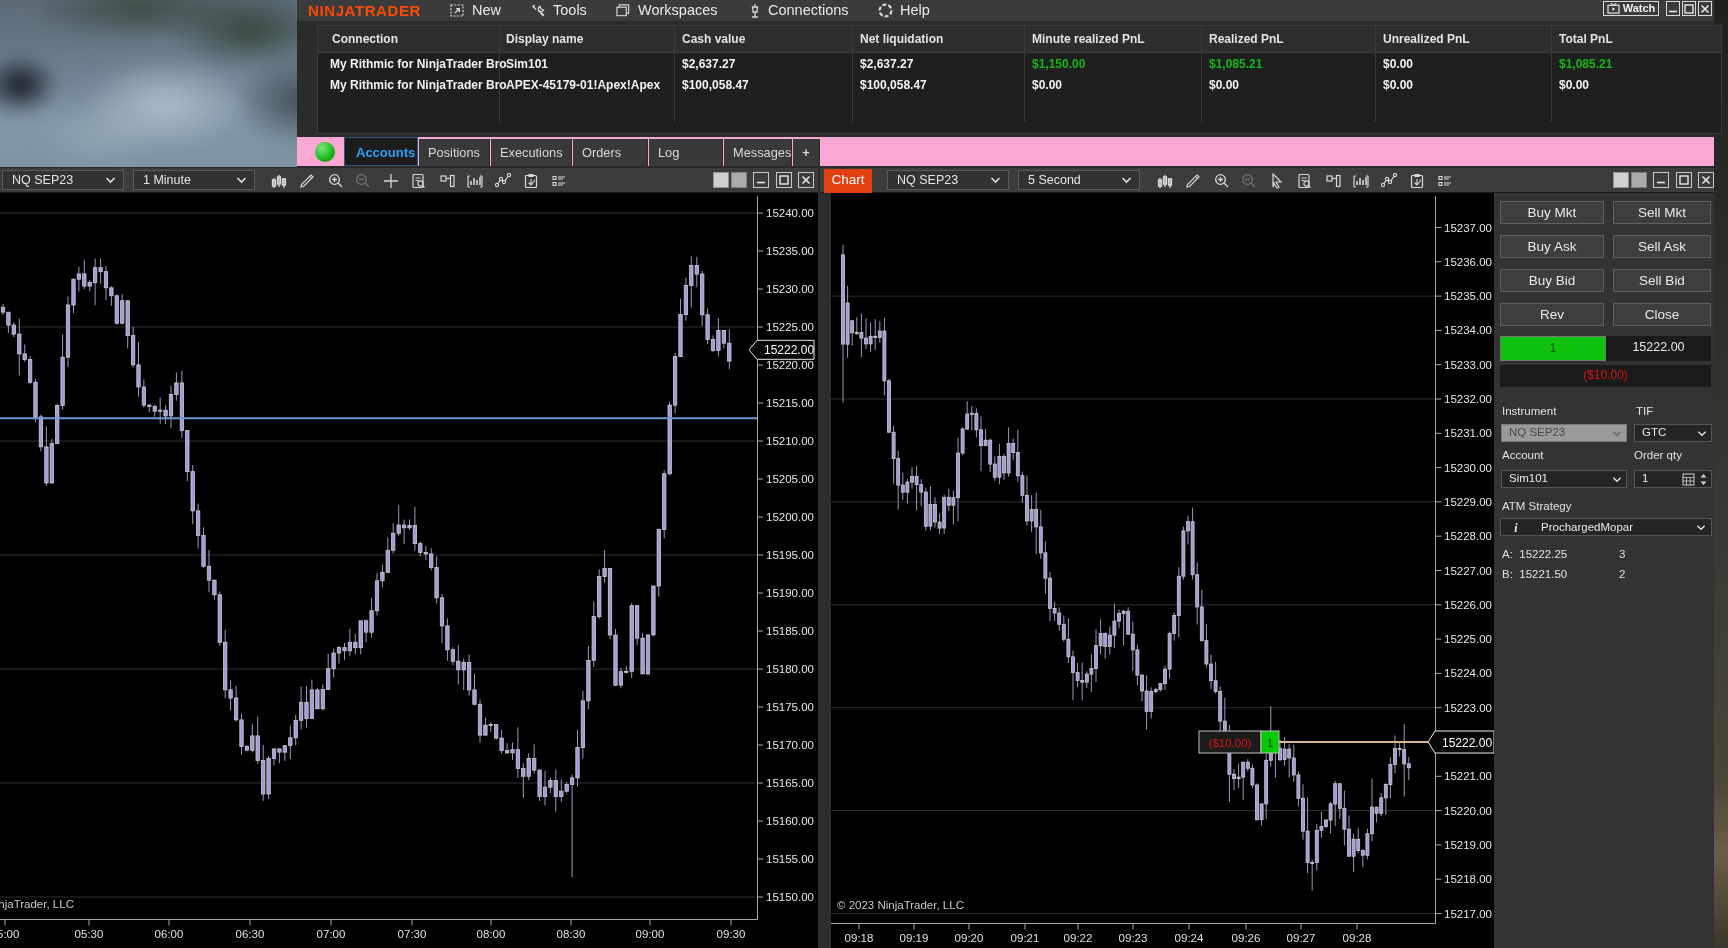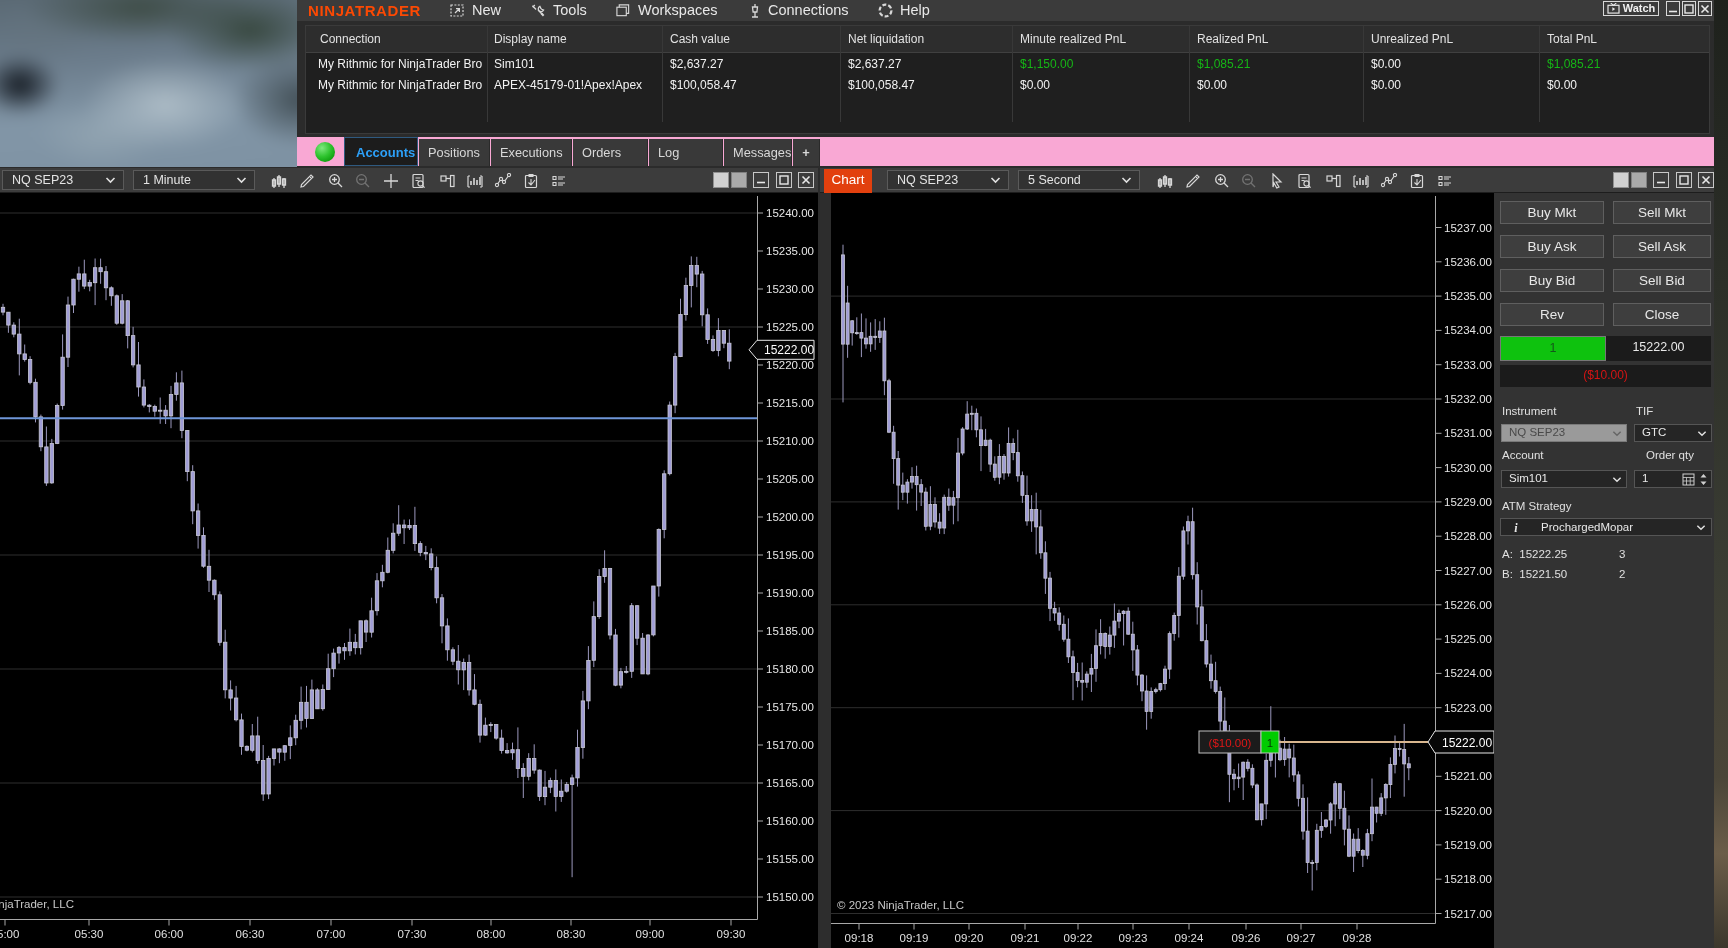--- a/index.html
+++ b/index.html
@@ -20,21 +20,21 @@
   background:linear-gradient(#1e211c 0%, #2c2f28 30%, #3a3c33 60%, #4a4538 82%, #6b5d49 90%, #3c372c 100%); }
 #acct { position:absolute; left:297px; top:0; width:1417px; height:167px; background:#2b2b2b; }
 #menubar { position:absolute; left:0; top:0; width:100%; height:21px; background:#3b3b3b; }
 #logo { position:absolute; left:11px; top:2px; font-size:15px; font-weight:bold; color:#fc4903; letter-spacing:0.6px; }
 .mitem { position:absolute; top:2px; height:19px; color:#e8e8e8; font-size:14.5px;text-align:right; }
 .mitem svg { vertical-align:-3px; margin-right:7px; }
 #watch { position:absolute; right:55px; top:1px; width:56px; height:15px; border:1px solid #d8d8d8; color:#f0f0f0; font-size:11px; font-weight:bold; text-align:center; line-height:13px; }
 #watch svg { vertical-align:-2px; }
 .topbtn { position:absolute; top:1px; width:14px; height:15px; border:1px solid #d8d8d8; }
 .topbtn svg { display:block; margin:2px auto; }
-#table { position:absolute; left:8px; top:25px; width:1405px; height:109px; background:#1f1f1f; border:1px solid #3a3a3a; }
+#table { position:absolute; left:20px; top:25px; width:1405px; height:109px; background:#1f1f1f; border:1px solid #3a3a3a;font-weight:bold; }
 #thead { position:absolute; left:0; top:0; width:100%; height:27px; background:#2d2d2d; border-bottom:1px solid #404040; }
 .th { position:absolute; top:6px; font-size:12px; color:#e2e2e2; }
 .td { position:absolute; font-size:12px; color:#f2f2f2; }
 .colline { position:absolute; top:0; width:1px; height:96px; background:#383838; }
 #tabs { position:absolute; left:0; top:137px; width:1417px; height:29px; background:#f9a8d4; }
 .tab { position:absolute; top:2px; height:27px; background:#393939; color:#d8d8d8;
    border-right:1px solid #2a2a2a; padding:6px 0 0 9px; font-size:12.8px; }
 #tab-acc { position:absolute; top:0px; left:47px; width:74px; height:29px; background:#1c1c1c;
    border:1px solid #2f5a80; color:#2da0f8; font-weight:bold; font-size:13px; padding:7px 0 0 11px; }
 #gcircle { position:absolute; left:18px; top:5px; width:20px; height:20px; border-radius:50%;
@@ -686,21 +686,21 @@
           <svg width="10" height="11" viewBox="0 0 11 12">
             <path d="M1.5 4l4 4 4-4" stroke="#666" stroke-width="1.6" fill="none"></path>
           </svg>
         </span></div>
   <div class="dcombo" style="left:140px;top:231px;width:78px">GTC<span class="chev" style="position:absolute;right:4px;top:3px">
           <svg width="10" height="11" viewBox="0 0 11 12">
             <path d="M1.5 4l4 4 4-4" stroke="#e0e0e0" stroke-width="1.6" fill="none"></path>
           </svg>
         </span></div>
   <div class="dlabel" style="left:8px;top:256px">Account</div>
-  <div class="dlabel" style="left:152px;top:256px">Order qty</div>
+  <div class="dlabel" style="left:140px;top:256px">Order qty</div>
   <div class="dcombo" style="left:7px;top:277px;width:126px">Sim101<span class="chev" style="position:absolute;right:4px;top:3px">
           <svg width="10" height="11" viewBox="0 0 11 12">
             <path d="M1.5 4l4 4 4-4" stroke="#e0e0e0" stroke-width="1.6" fill="none"></path>
           </svg>
         </span></div>
   <div class="dcombo" style="left:140px;top:277px;width:78px">1
     <span style="position:absolute;right:16px;top:2px"><svg width="13" height="13" viewBox="0 0 13 13">
             <rect x="1" y="1" width="11" height="11" fill="none" stroke="#d0d0d0" stroke-width="1"></rect>
             <path d="M1 4.5h11M4.5 4.5V12M8.2 4.5V12M1 8h11" stroke="#d0d0d0" stroke-width="0.8"></path>
           </svg></span>

